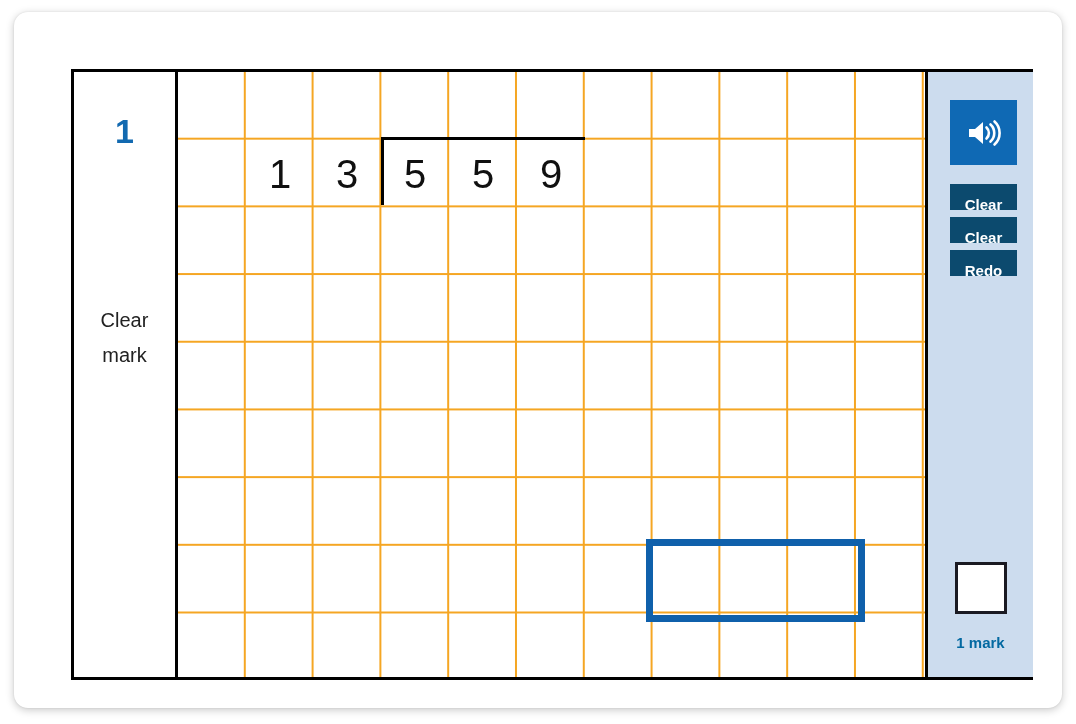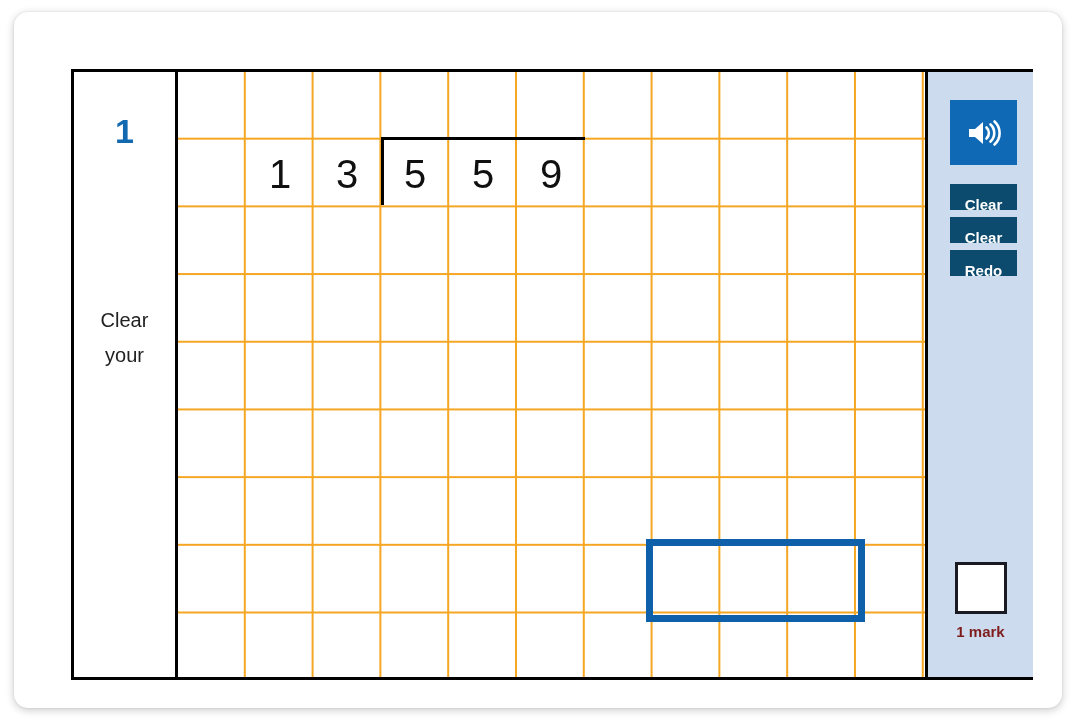--- a/index.html
+++ b/index.html
@@ -186,39 +186,39 @@
   }
   #mark-box {
     width: 52px;
     height: 52px;
     margin: 0 auto;
     background: #ffffff;
     border: 3px solid #1a1a22;
     box-sizing: border-box;
   }
   #mark-label {
-    margin-top: 9px;
+    margin-top: 20px;
     font-size: 15px;
     font-weight: bold;
-    color: #7f1d1d;
+    color: #0369a1;
   }
 </style>
 </head>
 <body>
 
 <div id="app-root">
   <div id="page-card">
 
     <div id="question-frame">
 
       <div id="label-column">
         <div id="question-number">1</div>
         <div id="show-method-label">
           <span>Clear</span>
-          <span>your</span>
+          <span>mark</span>
         </div>
       </div>
 
       <div id="grid-area">
 
         <div id="division-bracket"></div>
 
         <div class="grid-digit" style="left:68px;  top:68px;">1</div>
         <div class="grid-digit" style="left:135px; top:68px;">3</div>
         <div class="grid-digit" style="left:203px; top:68px;">5</div>

